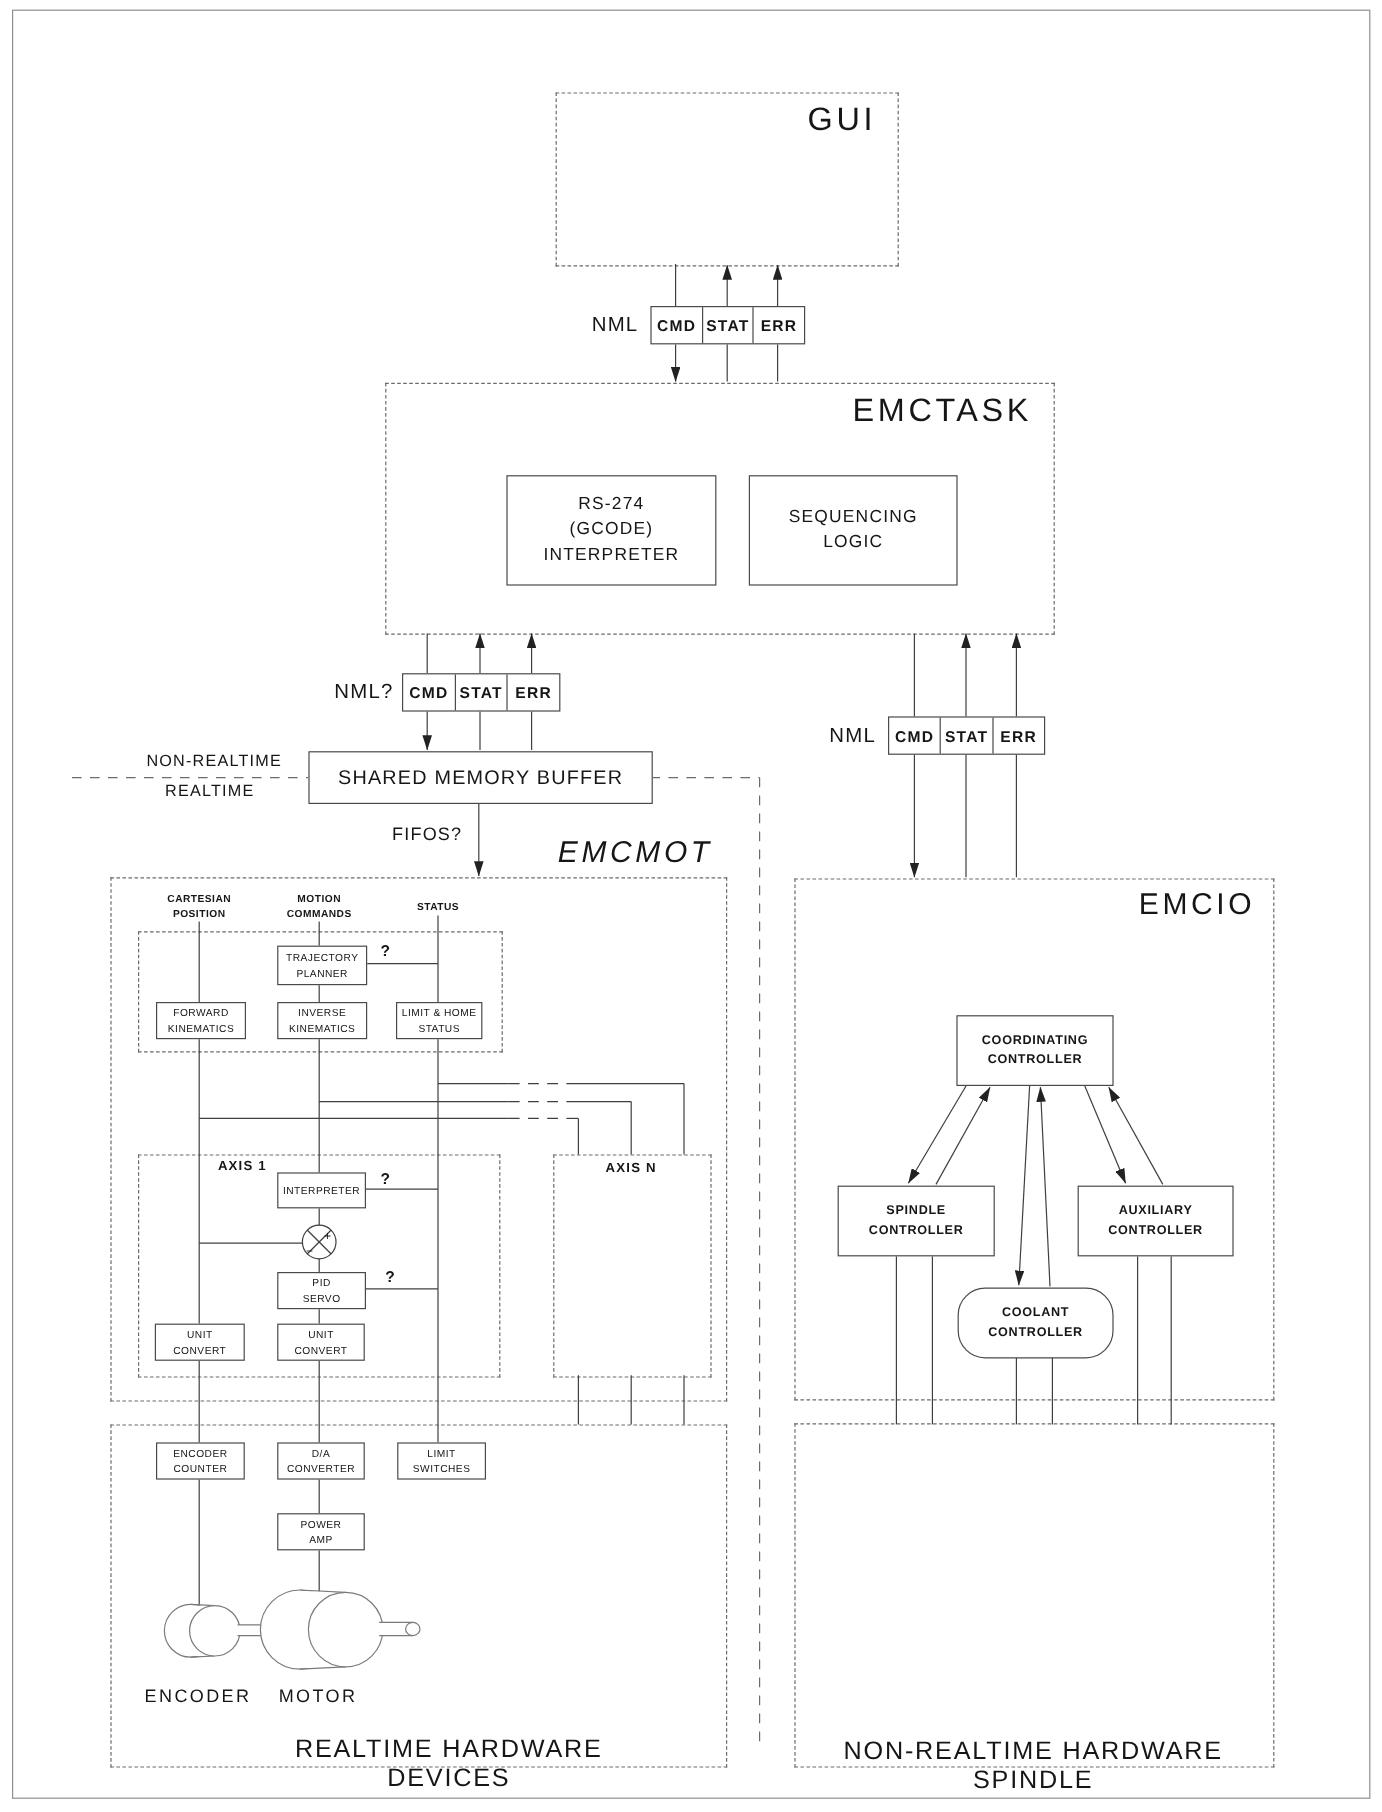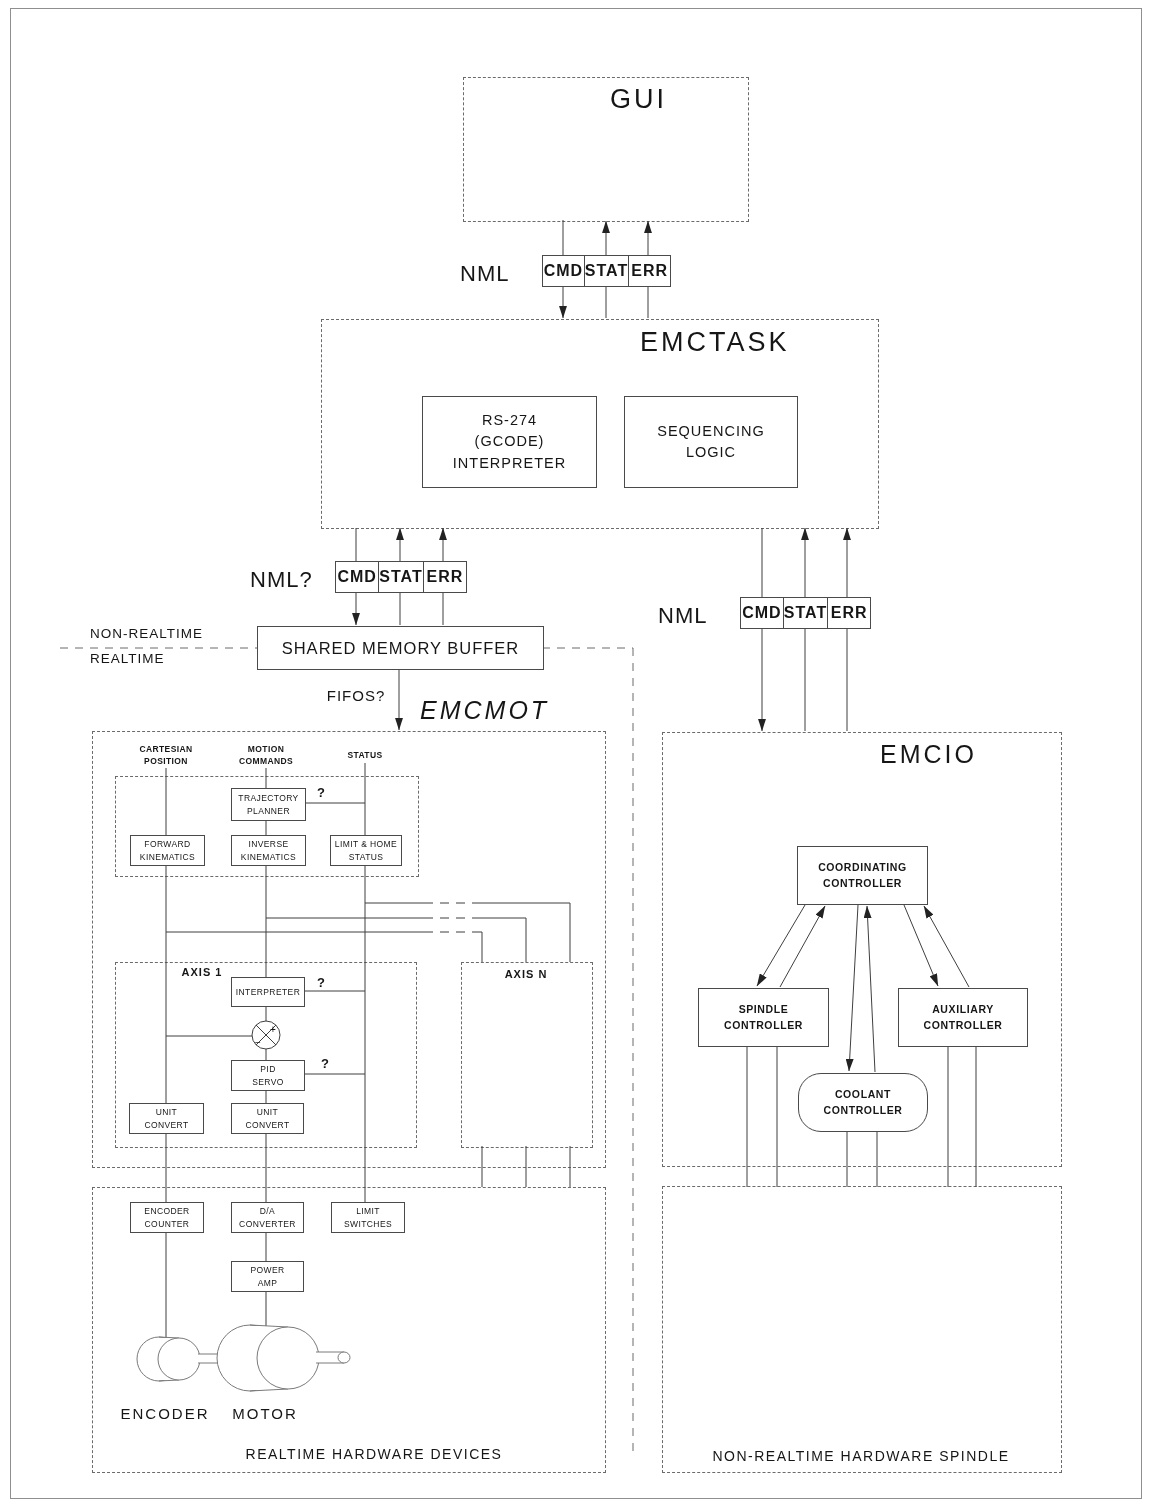--- a/index.html
+++ b/index.html
@@ -4,36 +4,36 @@
 <style>
   html,body{margin:0;padding:0;background:#fff;}
   body{font-family:"Liberation Sans", sans-serif; color:#111;}
   #canvas{position:relative;width:1152px;height:1510px;background:#fff;overflow:hidden;}
   .border-frame{position:absolute;left:10px;top:8px;width:1130px;height:1489px;border:1px solid #8f8f8f;z-index:0;}
   .dash{position:absolute;border:1px dashed #6b6b6b;background:transparent;z-index:0;}
   .solid{position:absolute;border:1px solid #4a4a4a;background:#fff;z-index:2;
          display:flex;align-items:center;justify-content:center;text-align:center;
          white-space:pre-line;color:#161616;}
   .lbl{position:absolute;z-index:3;color:#161616;white-space:pre-line;}
-  .t-right{} .t-center{text-align:center;}
+  .t-right{text-align:right;} .t-center{text-align:center;}
   .title{font-size:27px;letter-spacing:3px;font-weight:400;}
   .title-sm{font-size:25px;letter-spacing:3px;font-weight:400;}
-  .nml{font-size:22px;letter-spacing:1px;}
+  .nml{font-size:17px;letter-spacing:1px;}
   .cellrow{position:absolute;display:flex;border:1px solid #4a4a4a;background:#fff;z-index:2;}
   .cell{flex:1;display:flex;align-items:center;justify-content:center;
-        font-size:16px;font-weight:600;letter-spacing:1px;color:#161616;text-align:right;}
+        font-size:13px;font-weight:600;letter-spacing:1px;color:#161616;text-align:right;}
   .cell + .cell{border-left:1px solid #4a4a4a;}
   .box-lg{font-size:14.5px;letter-spacing:1px;line-height:1.45;}
   .box-md{font-size:10.5px;font-weight:600;letter-spacing:0.6px;line-height:1.5;}
   .box-sm{font-size:8.5px;font-weight:400;letter-spacing:0.4px;line-height:1.45;}
   .colhdr{font-size:8.5px;font-weight:600;letter-spacing:0.4px;line-height:1.4;}
   .axis-lbl{font-size:11px;font-weight:600;letter-spacing:1px;}
   .qmark{font-size:13px;font-weight:600;}
   .divlbl{font-size:13.5px;letter-spacing:1px;}
-  .caption{font-size:14px;letter-spacing:1.5px;}
+  .caption{font-size:21px;letter-spacing:1.5px;}
   .hw-lbl{font-size:15px;letter-spacing:2px;}
   svg{position:absolute;left:0;top:0;z-index:1;}
 </style>
 </head>
 <body>
 
 <div id="canvas">
   <div class="border-frame"></div>
 
   <svg width="1152" height="1510" viewBox="0 0 1152 1510">

